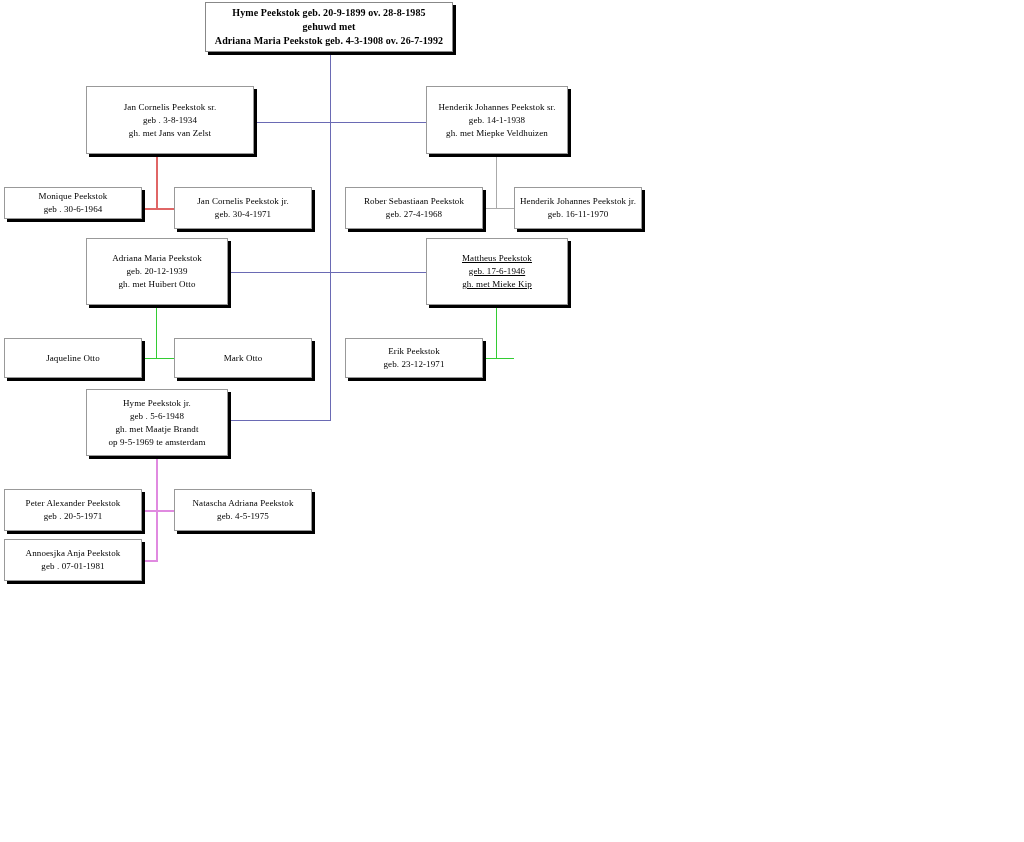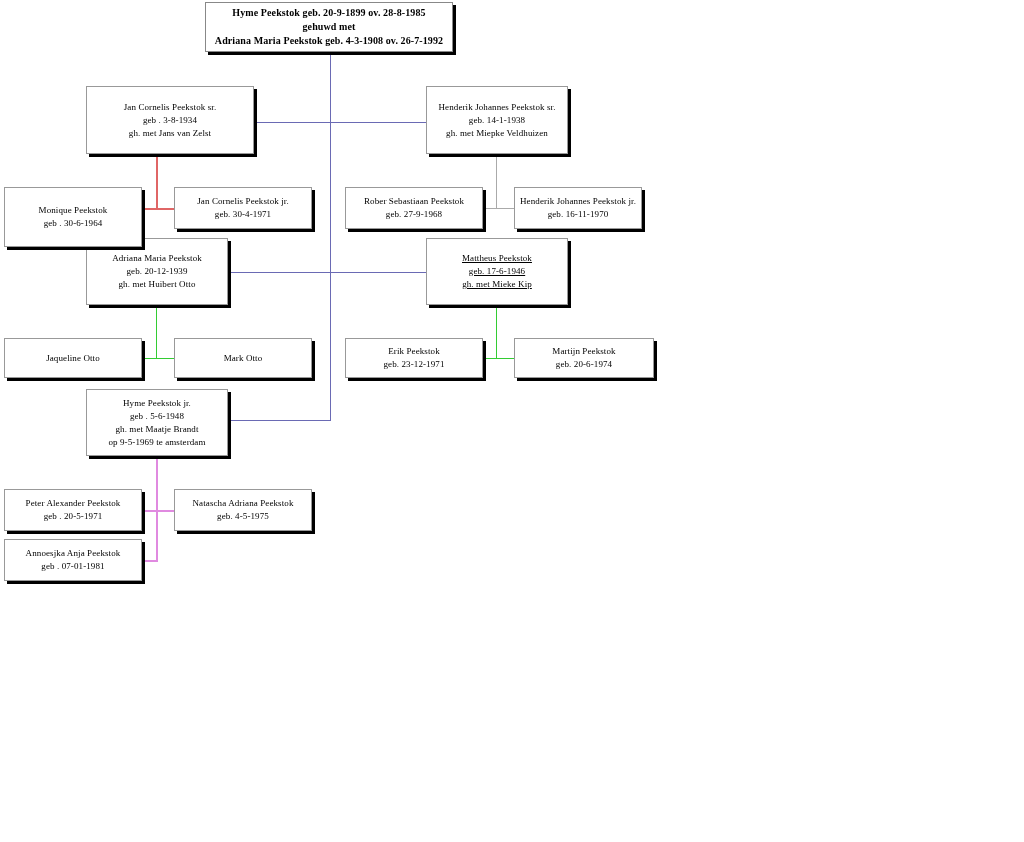--- a/index.html
+++ b/index.html
@@ -113,57 +113,53 @@
     <span class="ln">gh. met Mieke Kip</span>
   </div>
 
   <div class="box" style="left:86px; top:389px; width:142px; height:67px;">
     <span class="ln">Hyme Peekstok jr.</span>
     <span class="ln">geb . 5-6-1948</span>
     <span class="ln">gh. met Maatje Brandt</span>
     <span class="ln">op 9-5-1969 te amsterdam</span>
   </div>
 
-  <div class="box" style="left:4px; top:187px; width:138px; height:60px;">
+  <div class="box" style="left:4px; top:187px; width:138px; height:32px;">
     <span class="ln">Monique Peekstok</span>
     <span class="ln">geb . 30-6-1964</span>
   </div>
 
   <div class="box" style="left:174px; top:187px; width:138px; height:42px;">
     <span class="ln">Jan Cornelis Peekstok jr.</span>
     <span class="ln">geb. 30-4-1971</span>
   </div>
 
   <div class="box" style="left:345px; top:187px; width:138px; height:42px;">
     <span class="ln">Rober Sebastiaan Peekstok</span>
-    <span class="ln">geb. 27-9-1968</span>
+    <span class="ln">geb. 27-4-1968</span>
   </div>
 
   <div class="box" style="left:514px; top:187px; width:128px; height:42px;">
     <span class="ln">Henderik Johannes Peekstok jr.</span>
     <span class="ln">geb. 16-11-1970</span>
   </div>
 
   <div class="box" style="left:174px; top:338px; width:138px; height:40px;">
     <span class="ln">Mark Otto</span>
   </div>
 
   <div class="box" style="left:4px; top:338px; width:138px; height:40px;">
     <span class="ln">Jaqueline Otto</span>
   </div>
 
   <div class="box" style="left:345px; top:338px; width:138px; height:40px;">
     <span class="ln">Erik Peekstok</span>
     <span class="ln">geb. 23-12-1971</span>
   </div>
 
-  <div class="box" style="left:514px; top:338px; width:140px; height:40px;">
-    <span class="ln">Martijn Peekstok</span>
-    <span class="ln">geb. 20-6-1974</span>
-  </div>
 
   <div class="box" style="left:4px; top:489px; width:138px; height:42px;">
     <span class="ln">Peter Alexander Peekstok</span>
     <span class="ln">geb . 20-5-1971</span>
   </div>
 
   <div class="box" style="left:174px; top:489px; width:138px; height:42px;text-align:center;">
     <span class="ln">Natascha Adriana Peekstok</span>
     <span class="ln">geb. 4-5-1975</span>
   </div>

